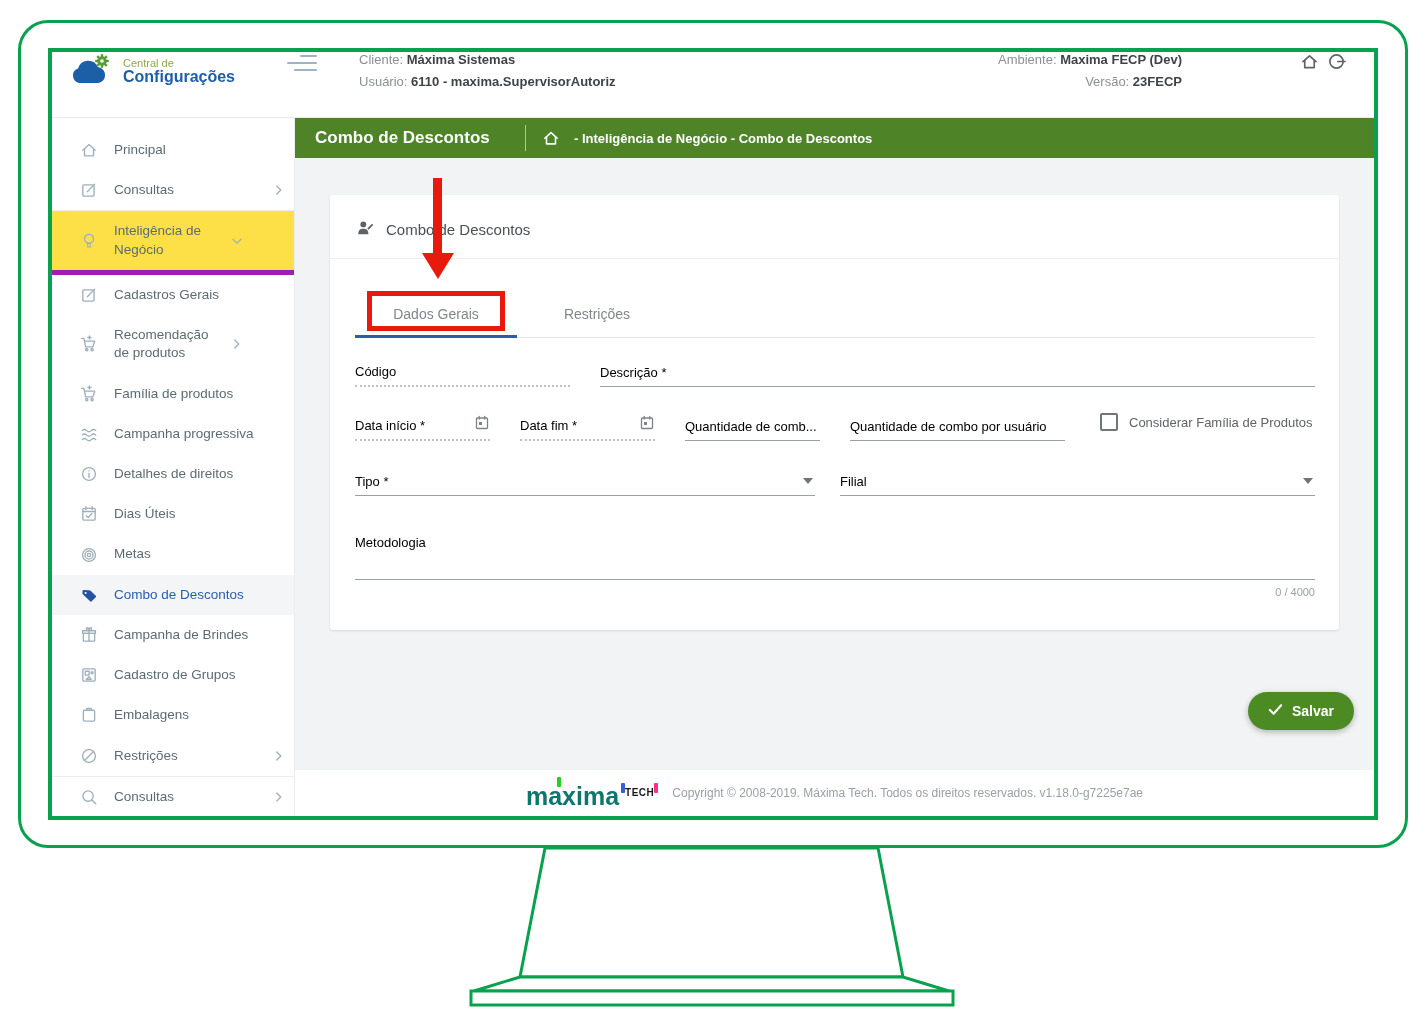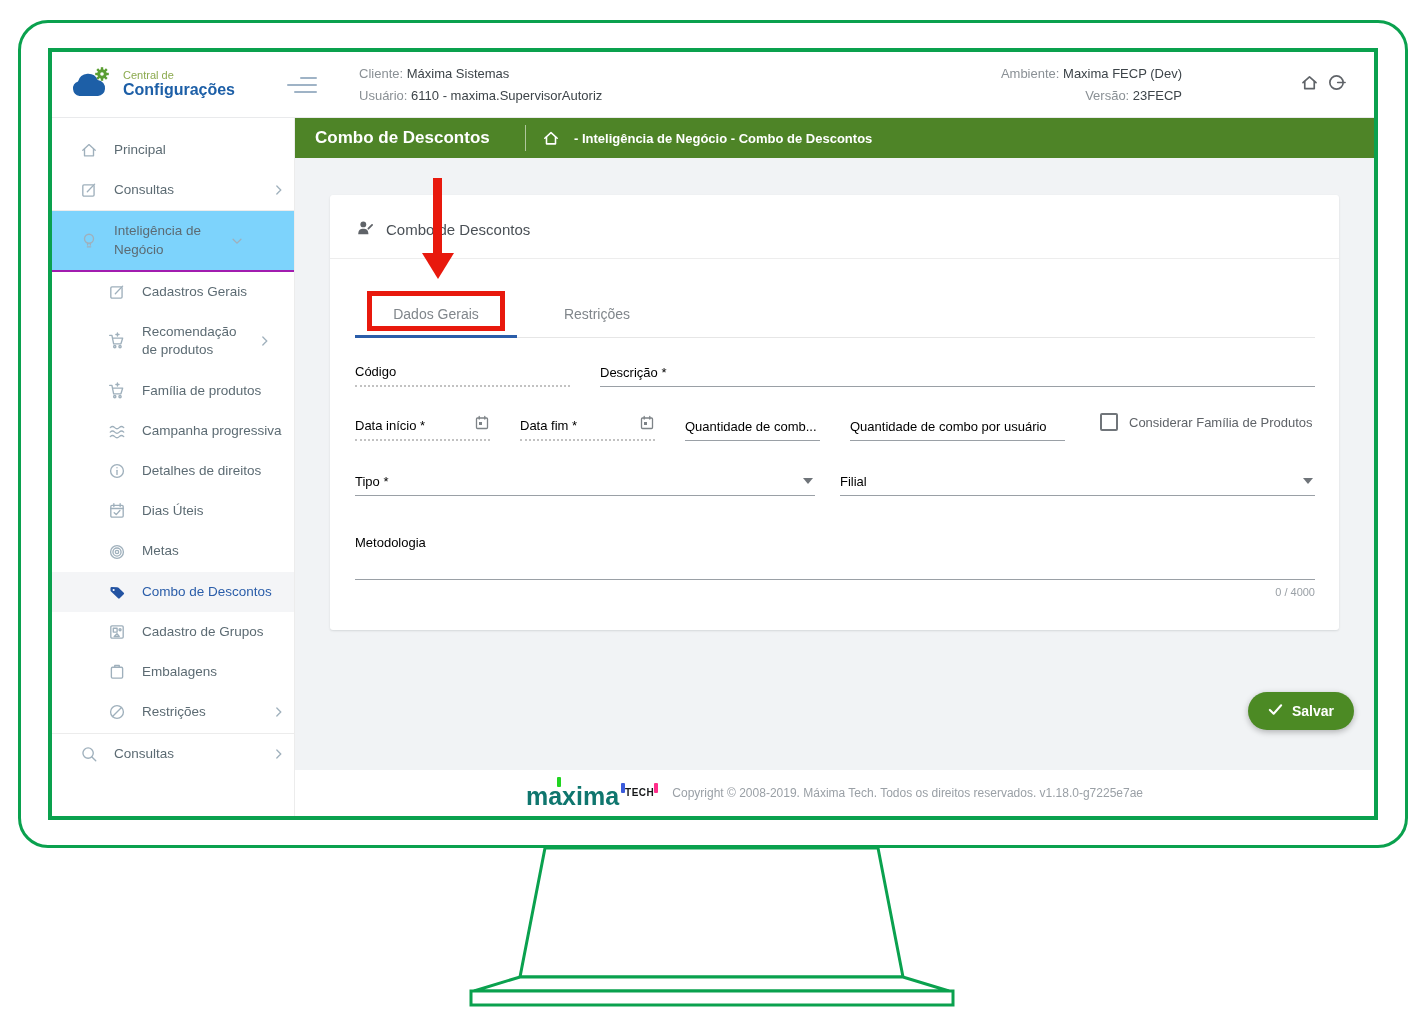--- a/index.html
+++ b/index.html
@@ -13,48 +13,48 @@
   body{margin:0;width:1426px;height:1023px;background:#fff;position:relative;overflow:hidden;
        font-family:"Liberation Sans",sans-serif;}
   
   .frame{position:absolute;left:18px;top:20px;width:1390px;height:828px;border:3px solid var(--frame_green);
          border-radius:30px;background:#fff}
   .screen{position:absolute;left:27px;top:25px;width:1330px;height:772px;border:4px solid var(--frame_green);
           background:#fff;overflow:hidden}
   .stand-shape{fill:#fff;stroke:var(--frame_green);stroke-width:3}
   
   .app{width:100%;height:100%;display:flex;flex-direction:column}
-  .app-header{height:66px;min-height:66px;display:flex;align-items:center;border-bottom:1px solid #e9eaec;
+  .app-header{height:66px;min-height:66px;display:flex;align-items:flex-start;border-bottom:1px solid #e9eaec;
               padding:0 16px 0 13px;background:#fff}
   .logo-wrap{display:flex;align-items:center;gap:8px}
   .logo-text{display:flex;flex-direction:column;line-height:1.05}
   .logo-l1{font-size:11px;color:var(--logo_green)}
   .logo-l2{font-size:16px;font-weight:bold;color:var(--logo_blue)}
   .hamburger{margin-left:52px;cursor:pointer;display:flex}
   .hdr-block{display:flex;flex-direction:column;gap:7px;font-size:13px}
   .hdr-client{margin-left:42px}
   .hdr-env{text-align:right}
   .hdr-label{color:var(--text_gray)}
-  .hdr-val{color:var(--text_dark);font-weight:normal}
+  .hdr-val{color:var(--text_dark);font-weight:bold}
   .hdr-spacer{flex:1}
   .hdr-icons{display:flex;gap:8px;margin-left:118px;margin-right:12px}
   .hdr-icons svg{cursor:pointer}
   .app-body{flex:1;display:flex;min-height:0}
   
   .sidebar{width:243px;min-width:243px;background:#fff;border-right:1px solid #ececec;padding-top:12px;overflow:hidden}
   .sb-item{display:flex;align-items:center;padding:11px 8px 11px 28px;cursor:pointer;color:#5c6b73;
            font-size:13.5px;line-height:1.35}
-  .sb-item.lvl1{padding-left:56px}
+  .sb-item.lvl1{padding-left:28px}
   .sb-icon{width:18px;height:18px;margin-right:16px;flex:none;display:flex}
   .sb-icon svg{stroke:var(--icon_gray);fill:none;stroke-width:1.2;stroke-linecap:round;stroke-linejoin:round}
   .sb-label{flex:1}
   .sb-label.wrap{max-width:112px}
   .sb-chev{width:14px;height:14px;flex:none;margin-left:4px;display:flex}
   .sb-chev svg{stroke:var(--icon_gray);fill:none;stroke-width:1.5;stroke-linecap:round}
-  .sb-item.expanded{background:#7dd3fc;border-top:1px solid #ececec;border-bottom:2px solid #a21caf}
+  .sb-item.expanded{background:#fde047;border-top:1px solid #ececec;border-bottom:5px solid #a21caf}
   .sb-item.selected{background:#f4f5f7}
   .sb-item.selected .sb-label{color:var(--selection_blue)}
   .sb-item.group-end{border-bottom:1px solid #ececec}
   
   .main{flex:1;display:flex;flex-direction:column;min-width:0;position:relative}
   .titlebar{height:40px;min-height:40px;background:var(--app_green);display:flex;align-items:center;color:#fff}
   .tb-title{width:230px;padding-left:20px;font-size:17px;font-weight:bold}
   .tb-divider{width:1px;height:26px;background:rgba(255,255,255,.55)}
   .tb-home{margin:0 14px 0 16px;display:flex}
   .tb-breadcrumb{font-size:13px;font-weight:bold}
@@ -290,20 +290,30 @@
                 <svg width="18" height="18" viewBox="0 0 16 16">
                   <path d="M2.2 4.6q0-1 1-1l5 .1q.7 0 1.2.5l4.6 4.5q.7.7 0 1.4l-3.6 3.5q-.7.7-1.4 0L2.7 7.6q-.5-.5-.5-1.2z" fill="#2353a2" stroke="none"></path>
                   <circle cx="5" cy="6.2" r="0.95" fill="#fff" stroke="none"></circle>
                 </svg>
               </span>
               <span class="sb-label">Combo de Descontos</span>
             </div>
             <div class="sb-item lvl1">
               <span class="sb-icon">
                 <svg width="18" height="18" viewBox="0 0 16 16">
+                  <rect x="3" y="6.6" width="10" height="6.9" rx="0.5"></rect>
+                  <rect x="2.3" y="4.2" width="11.4" height="2.4"></rect>
+                  <path d="M8 4.2v9.3M8 4C5.6 4 4.9 1.9 6.3 1.6 7.5 1.4 8 2.8 8 4c0-1.2.5-2.6 1.7-2.4C11.1 1.9 10.4 4 8 4z"></path>
+                </svg>
+              </span>
+              <span class="sb-label">Campanha de Brindes</span>
+            </div>
+            <div class="sb-item lvl1">
+              <span class="sb-icon">
+                <svg width="18" height="18" viewBox="0 0 16 16">
                   <rect x="2.5" y="2.5" width="11" height="11" rx="1"></rect>
                   <rect x="4.7" y="4.7" width="3.4" height="3.4"></rect>
                   <circle cx="10.7" cy="6" r="0.9"></circle>
                   <path d="M5.5 12 8 9.5l2 2.5z"></path>
                 </svg>
               </span>
               <span class="sb-label">Cadastro de Grupos</span>
             </div>
             <div class="sb-item lvl1">
               <span class="sb-icon">

